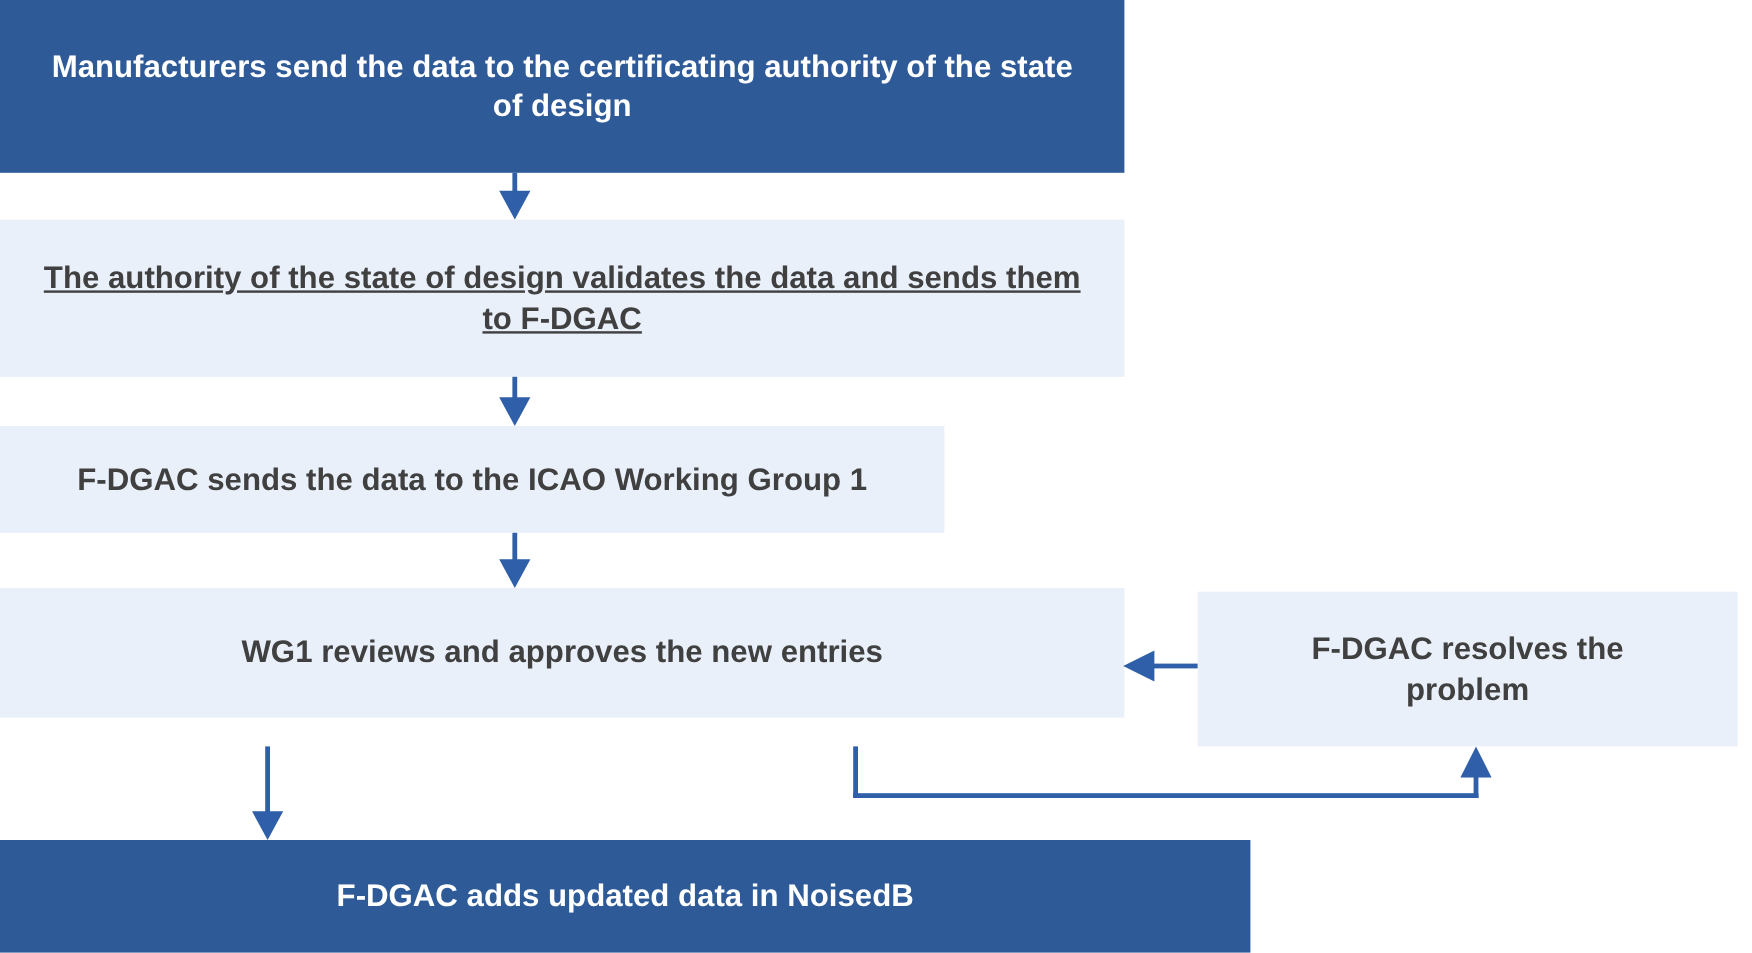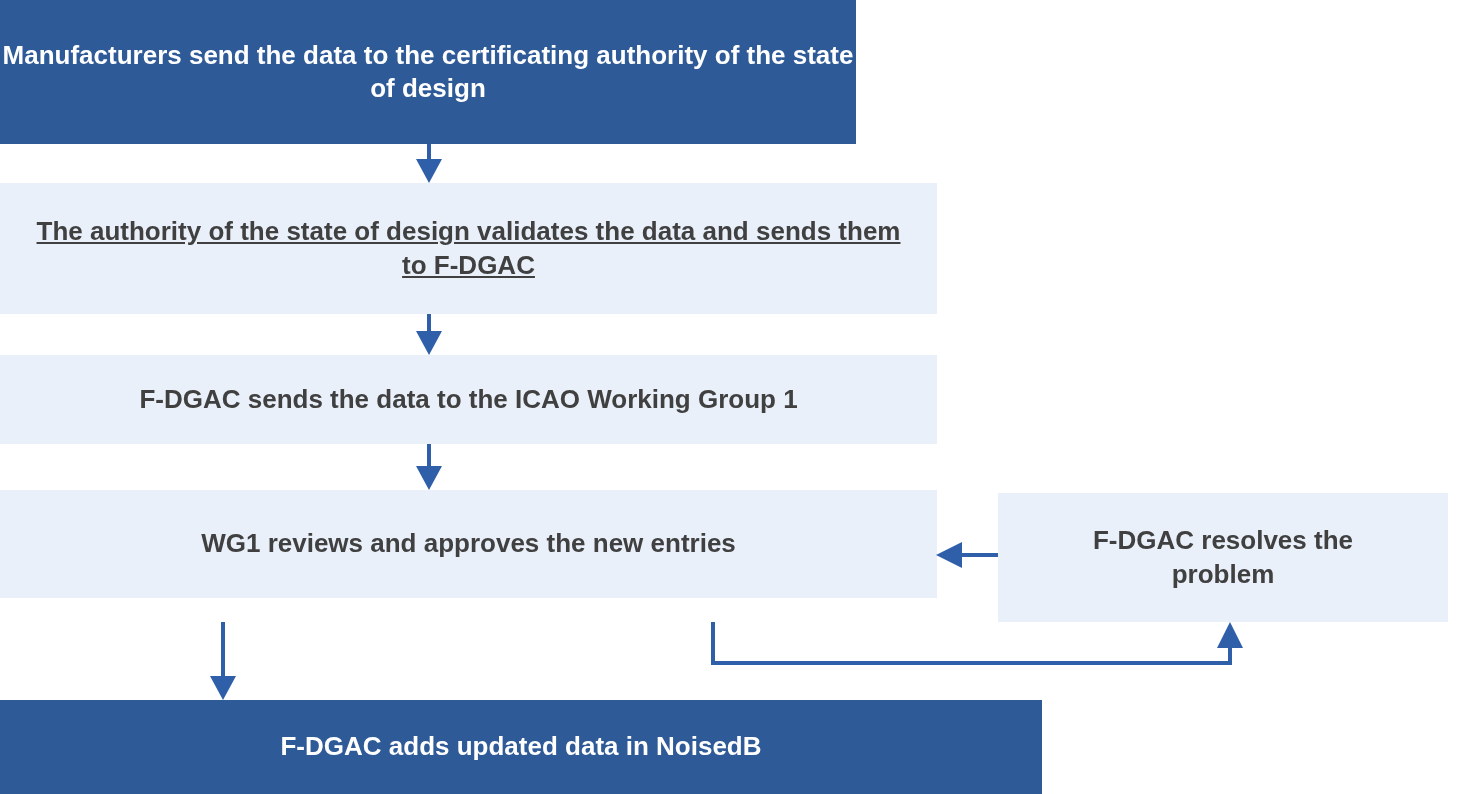--- a/index.html
+++ b/index.html
@@ -55,25 +55,25 @@
     border-right:13px solid transparent;
     border-bottom:26px solid var(--arrow);
   }
   .head-left{
     border-top:13px solid transparent;
     border-bottom:13px solid transparent;
     border-right:26px solid var(--arrow);
   }
 
   
-  #node-0{left:0;top:0;width:856px;height:144px;}
+  #node-0{left:0;top:0;width:937px;height:144px;}
   #node-0 .node-label{max-width:880px;}
   #node-1{left:0;top:183px;width:937px;height:131px;text-decoration:underline;}
   #node-1 .node-label{max-width:880px;}
-  #node-2{left:0;top:355px;width:937px;height:89px;}
+  #node-2{left:0;top:355px;width:787px;height:89px;}
   #node-3{left:0;top:490px;width:937px;height:108px;}
   #node-4{left:998px;top:493px;width:450px;height:129px;}
   #node-4 .node-label{max-width:320px;}
   #node-5{left:0;top:700px;width:1042px;height:94px;}
 </style>
 </head>
 <body>
 
 <div class="canvas">
 

